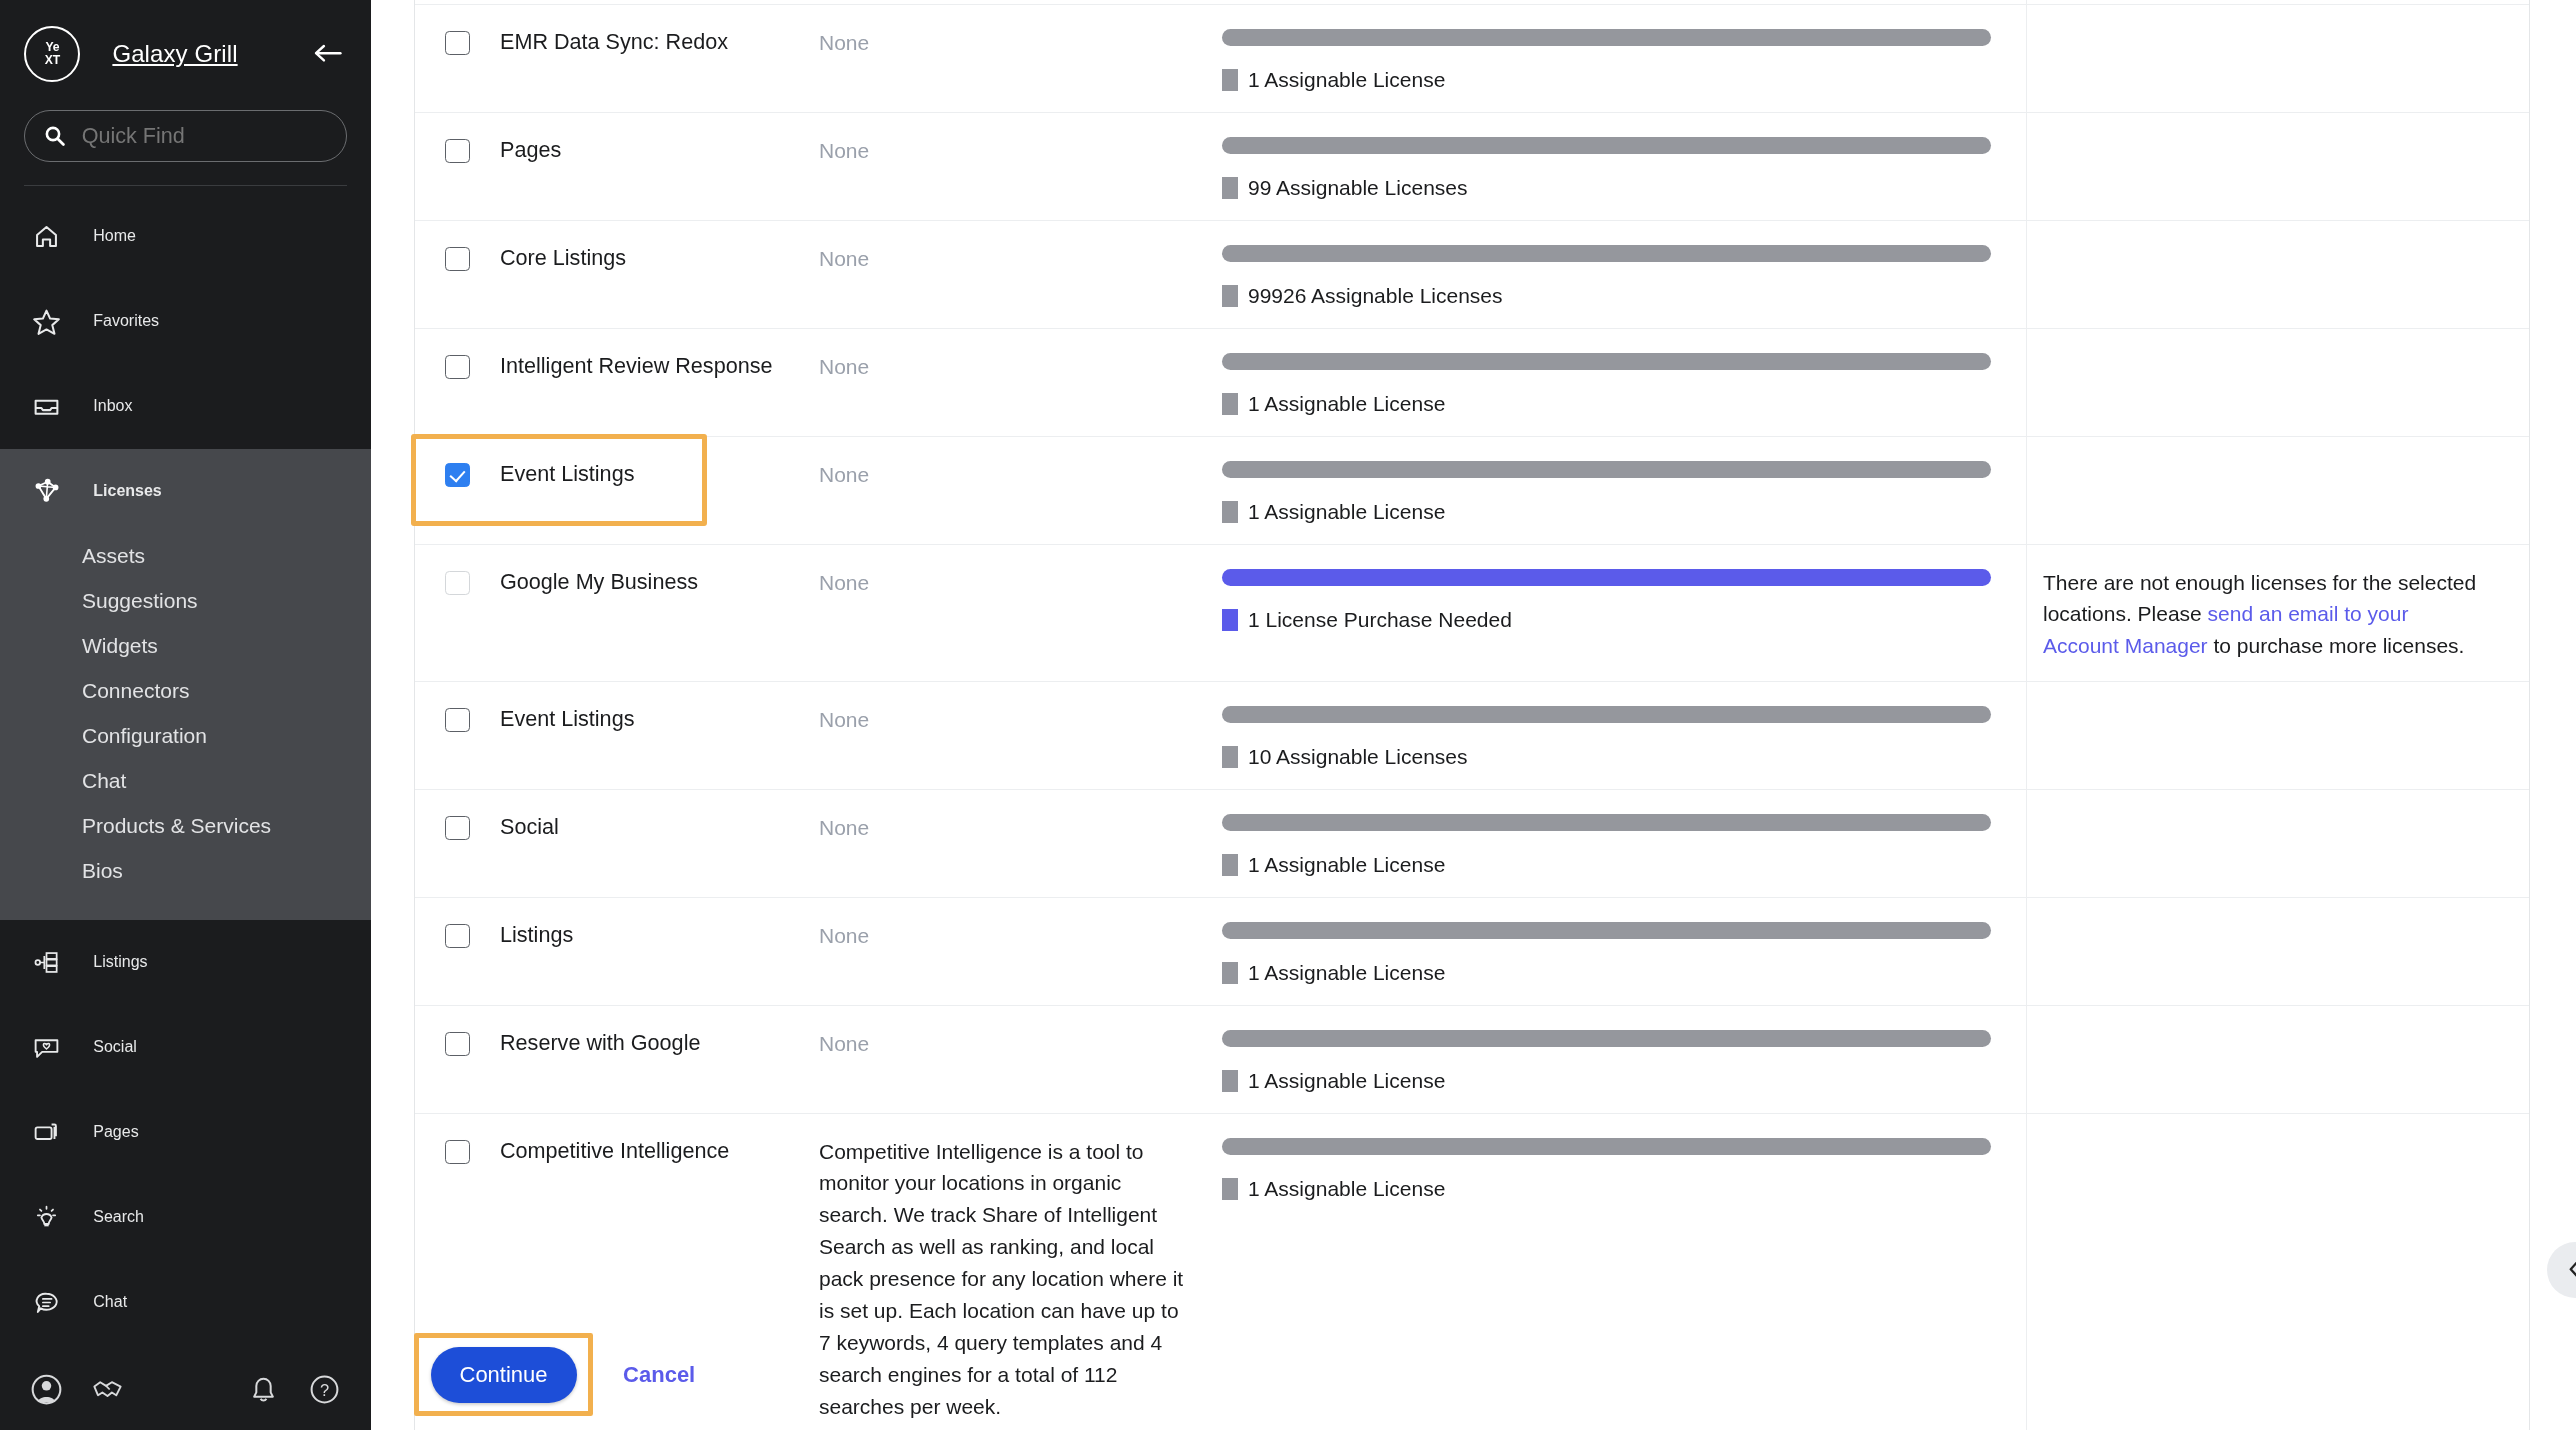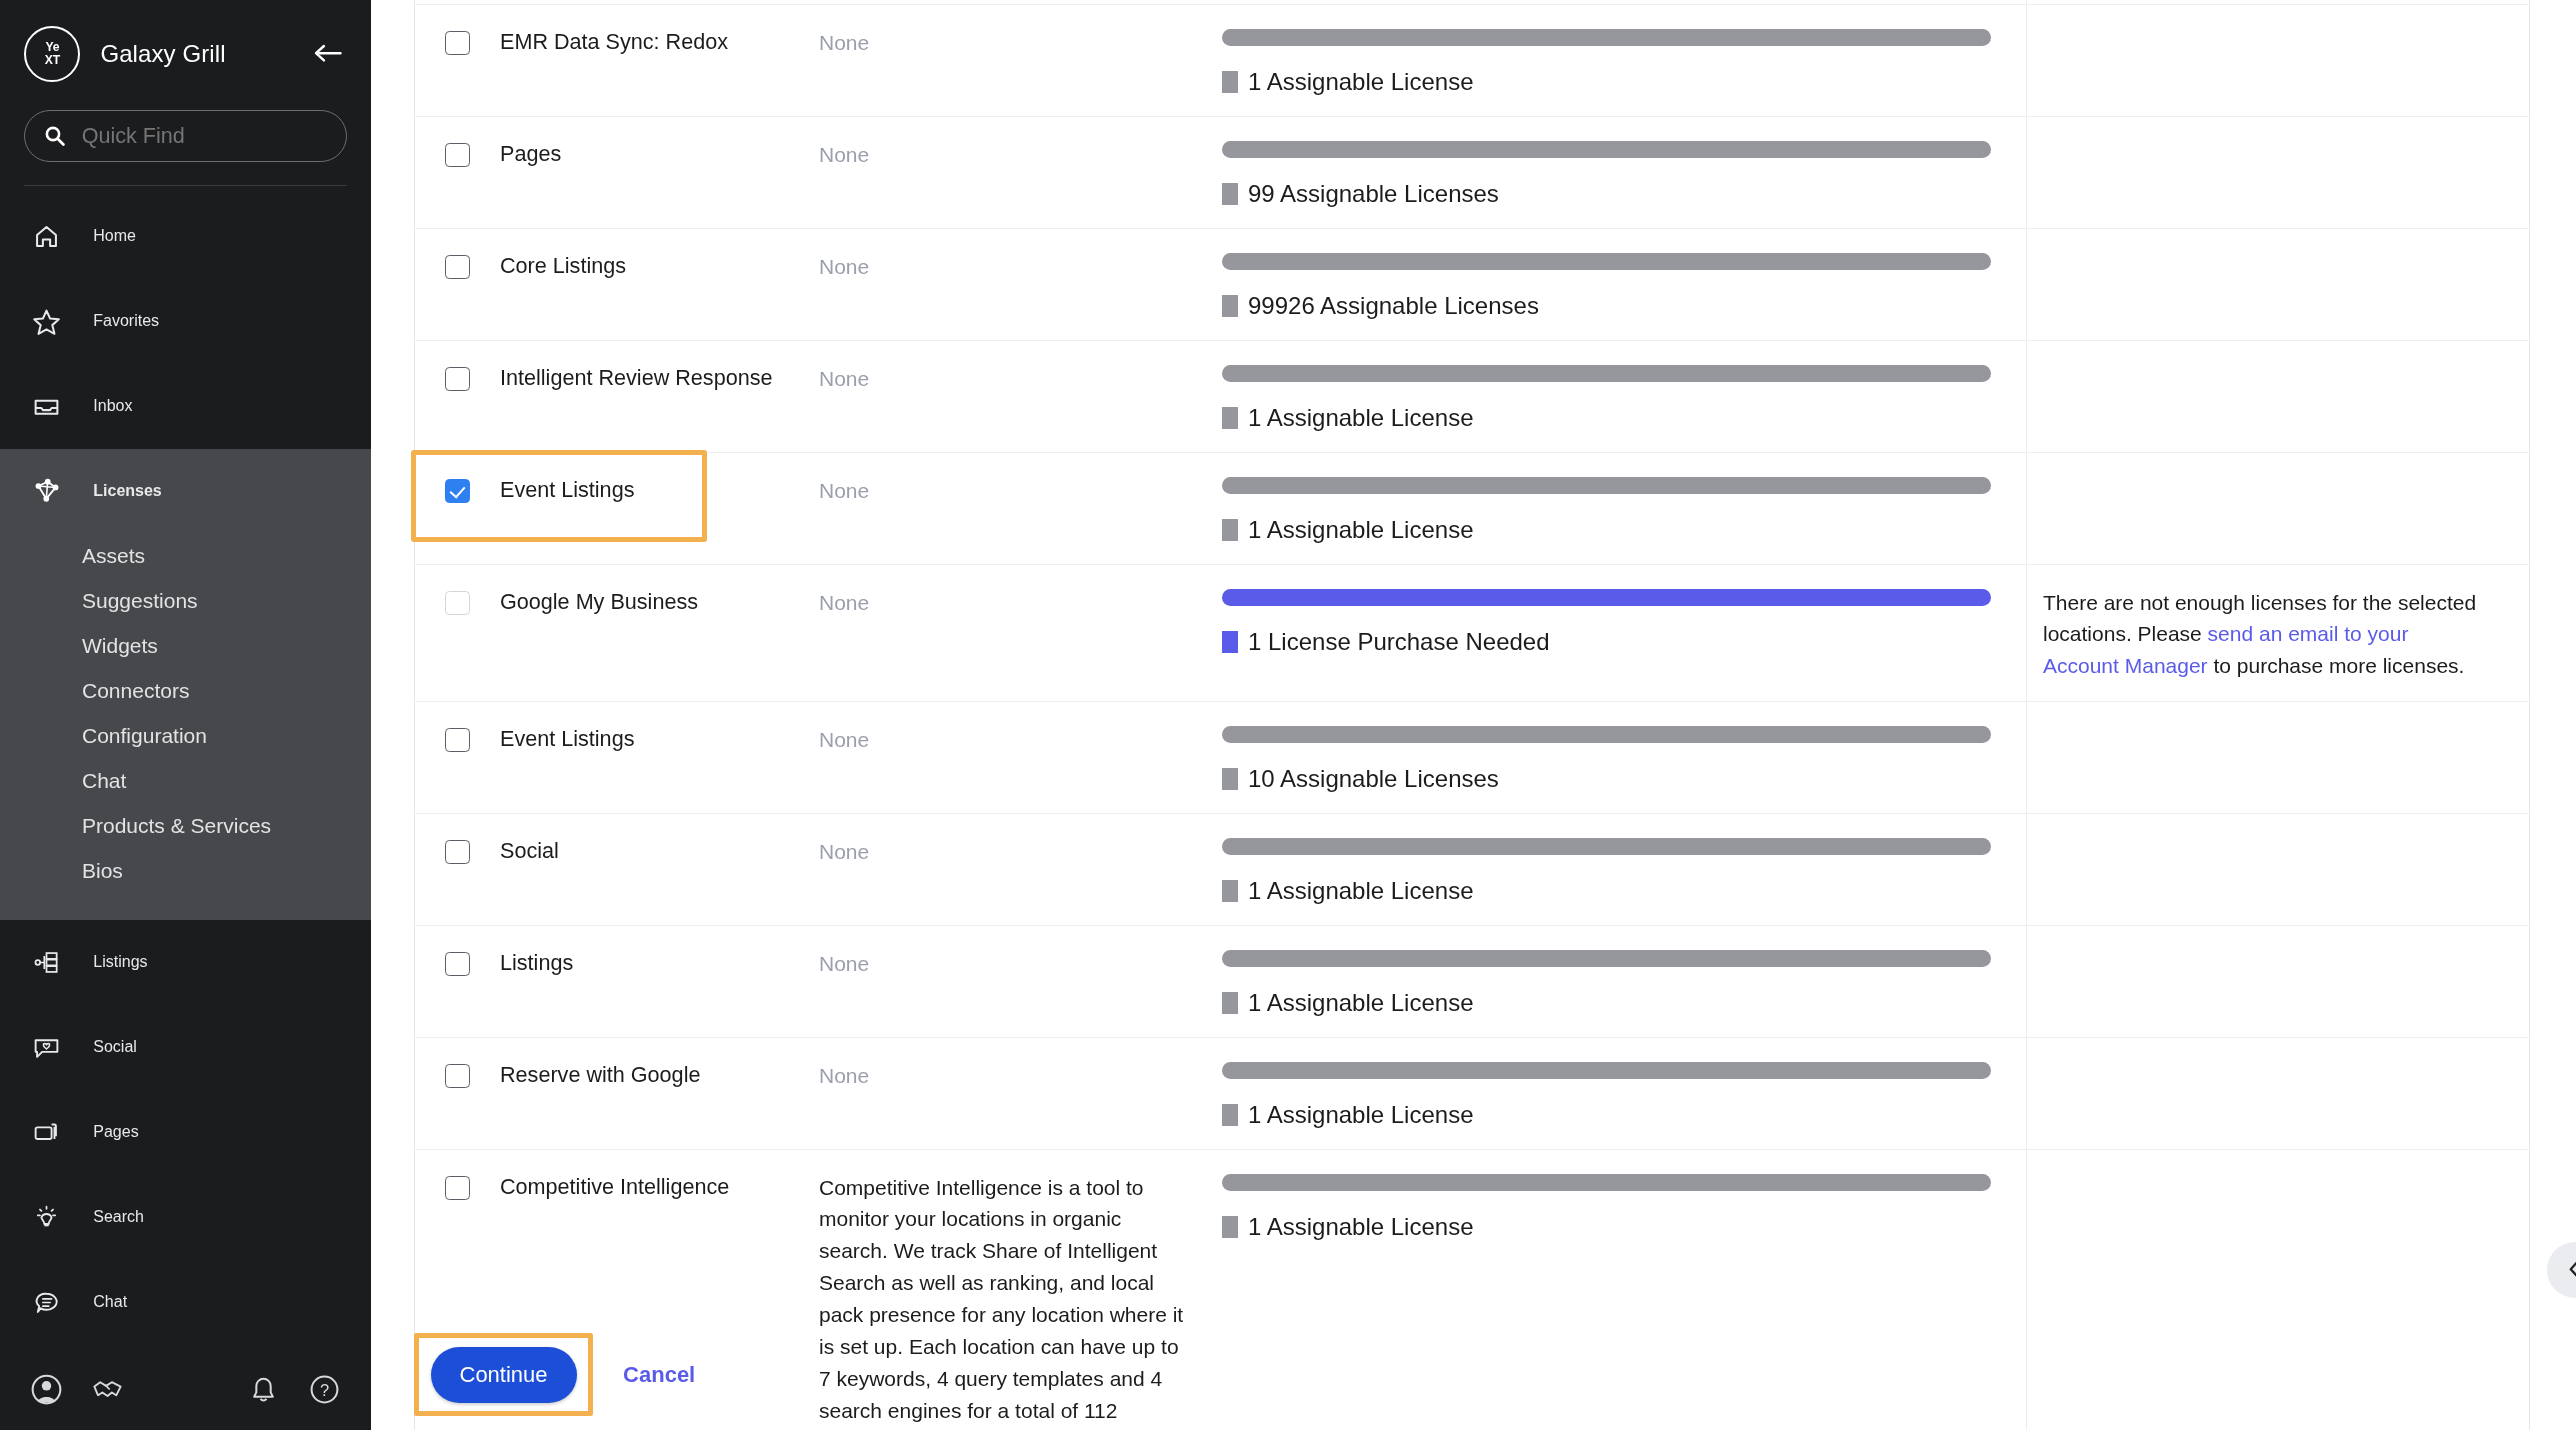--- a/index.html
+++ b/index.html
@@ -38,25 +38,26 @@
   }
   .sb-logo {
     width: 56px; height: 56px;
     border-radius: 50%;
     border: 2.2px solid #ffffff;
     display: flex; align-items: center; justify-content: center;
     flex-shrink: 0;
   }
   .sb-logo svg { display:block; }
   .sb-brandname {
-    margin-left: 20px;
+    margin-left: 32px;
     font-size: 24px;
     color: #ffffff;
     letter-spacing: 0.1px;
     white-space: nowrap;
+    text-decoration: underline;
   }
   .sb-collapse {
     margin-left: auto;
     width: 39px; height: 39px;
     display: flex; align-items: center; justify-content: center;
     cursor: pointer;
   }
   .sb-search {
     margin: 29px 0 0 0;
     height: 52px;
@@ -218,21 +219,21 @@
     height: 17px;
     border-radius: 8.6px;
     background: #95979d;
     width: 100%;
   }
   .pbar.purple { background: #5b5bea; }
   .legend {
     margin-top: 21.6px;
     display: flex;
     align-items: center;
-    font-size: 24px;
+    font-size: 21px;
     color: #1b1c1e;
   }
   .swatch {
     width: 16px; height: 21.6px;
     background: #95979d;
     margin-right: 10px;
     flex-shrink: 0;
   }
   .swatch.purple { background: #5b5bea; }
   .c-note {

